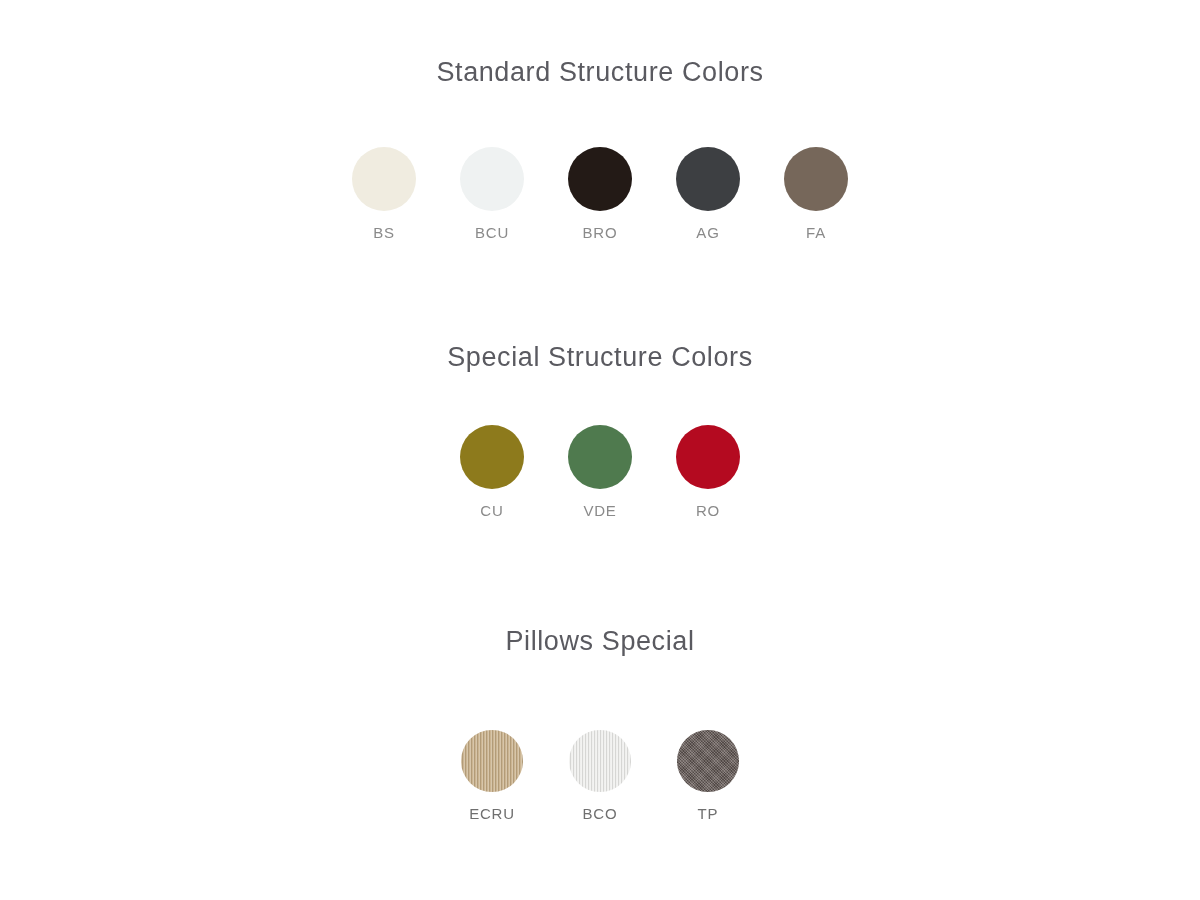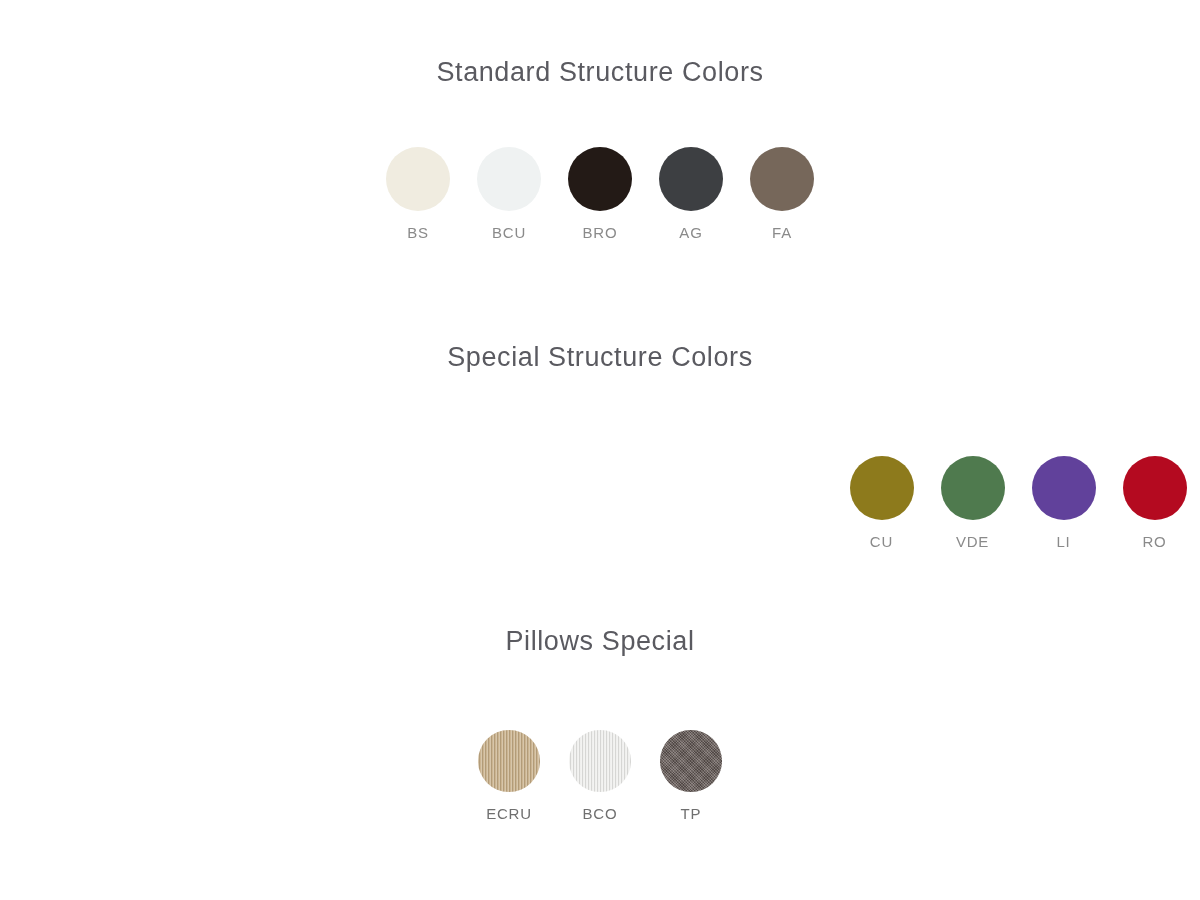--- a/index.html
+++ b/index.html
@@ -47,21 +47,21 @@
     color: #1d1d1d;
     margin: 0;
     white-space: nowrap;
   }
 
   
   .swatch-row {
     display: flex;
     justify-content: center;
     align-items: flex-start;
-    gap: 0px;
+    gap: 17px;
   }
 
   .swatch {
     width: 91px;
     display: flex;
     flex-direction: column;
     align-items: center;
   }
 
   .swatch-dot {
@@ -148,21 +148,21 @@
         rgba(0,0,0,0.12) 1px,
         rgba(0,0,0,0.12) 2px
       );
   }
 
   
   #standard-section { position: absolute; top: 58px;  left: 0; }
   #standard-row     { position: absolute; top: 147px; left: 0; width: 100%; }
 
   #special-section  { position: absolute; top: 343px; left: 0; }
-  #special-row      { position: absolute; top: 456px; left: 0; width: 100%; justify-content: flex-end; }
+  #special-row      { position: absolute; top: 425px; left: 0; width: 100%; }
 
   #pillows-section  { position: absolute; top: 627px; left: 0; }
   #pillows-subtitle { position: absolute; top: 703px; left: 0; width: 100%; text-align: center; }
   #pillows-row      { position: absolute; top: 730px; left: 0; width: 100%; }
 </style>
 </head>
 <body>
 
 <div class="page">
 
@@ -208,24 +208,20 @@
     <div class="swatch">
       <div class="swatch-dot" style="background:#8d7a1c"></div>
       <div class="swatch-label">CU</div>
     </div>
 
     <div class="swatch">
       <div class="swatch-dot" style="background:#4f7a4e"></div>
       <div class="swatch-label">VDE</div>
     </div>
 
-    <div class="swatch">
-      <div class="swatch-dot" style="background:#61419b"></div>
-      <div class="swatch-label">LI</div>
-    </div>
 
 
     <div class="swatch">
       <div class="swatch-dot" style="background:#b40a20"></div>
       <div class="swatch-label">RO</div>
     </div>
 
   </div>
 
   <div class="section" id="pillows-section">

